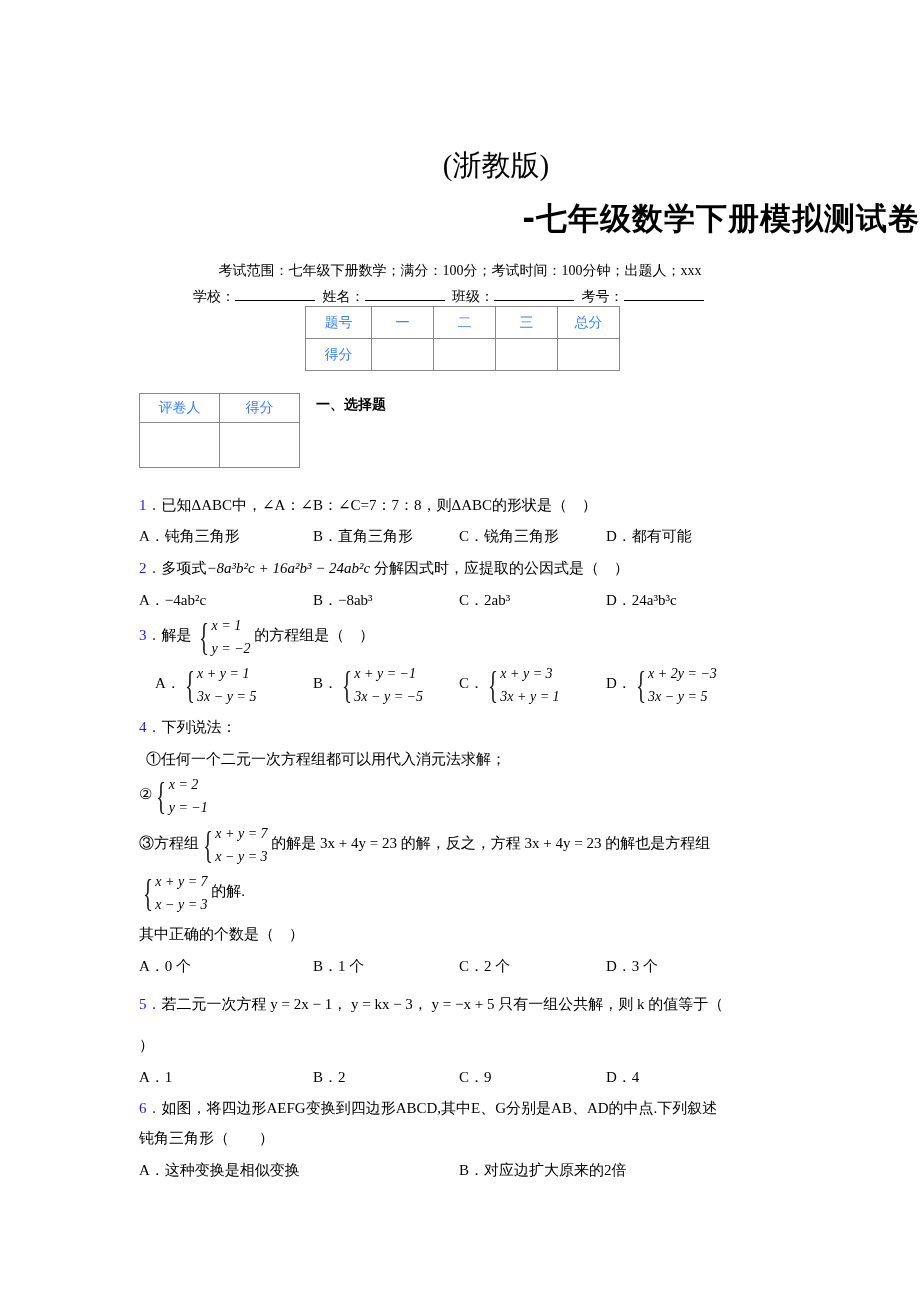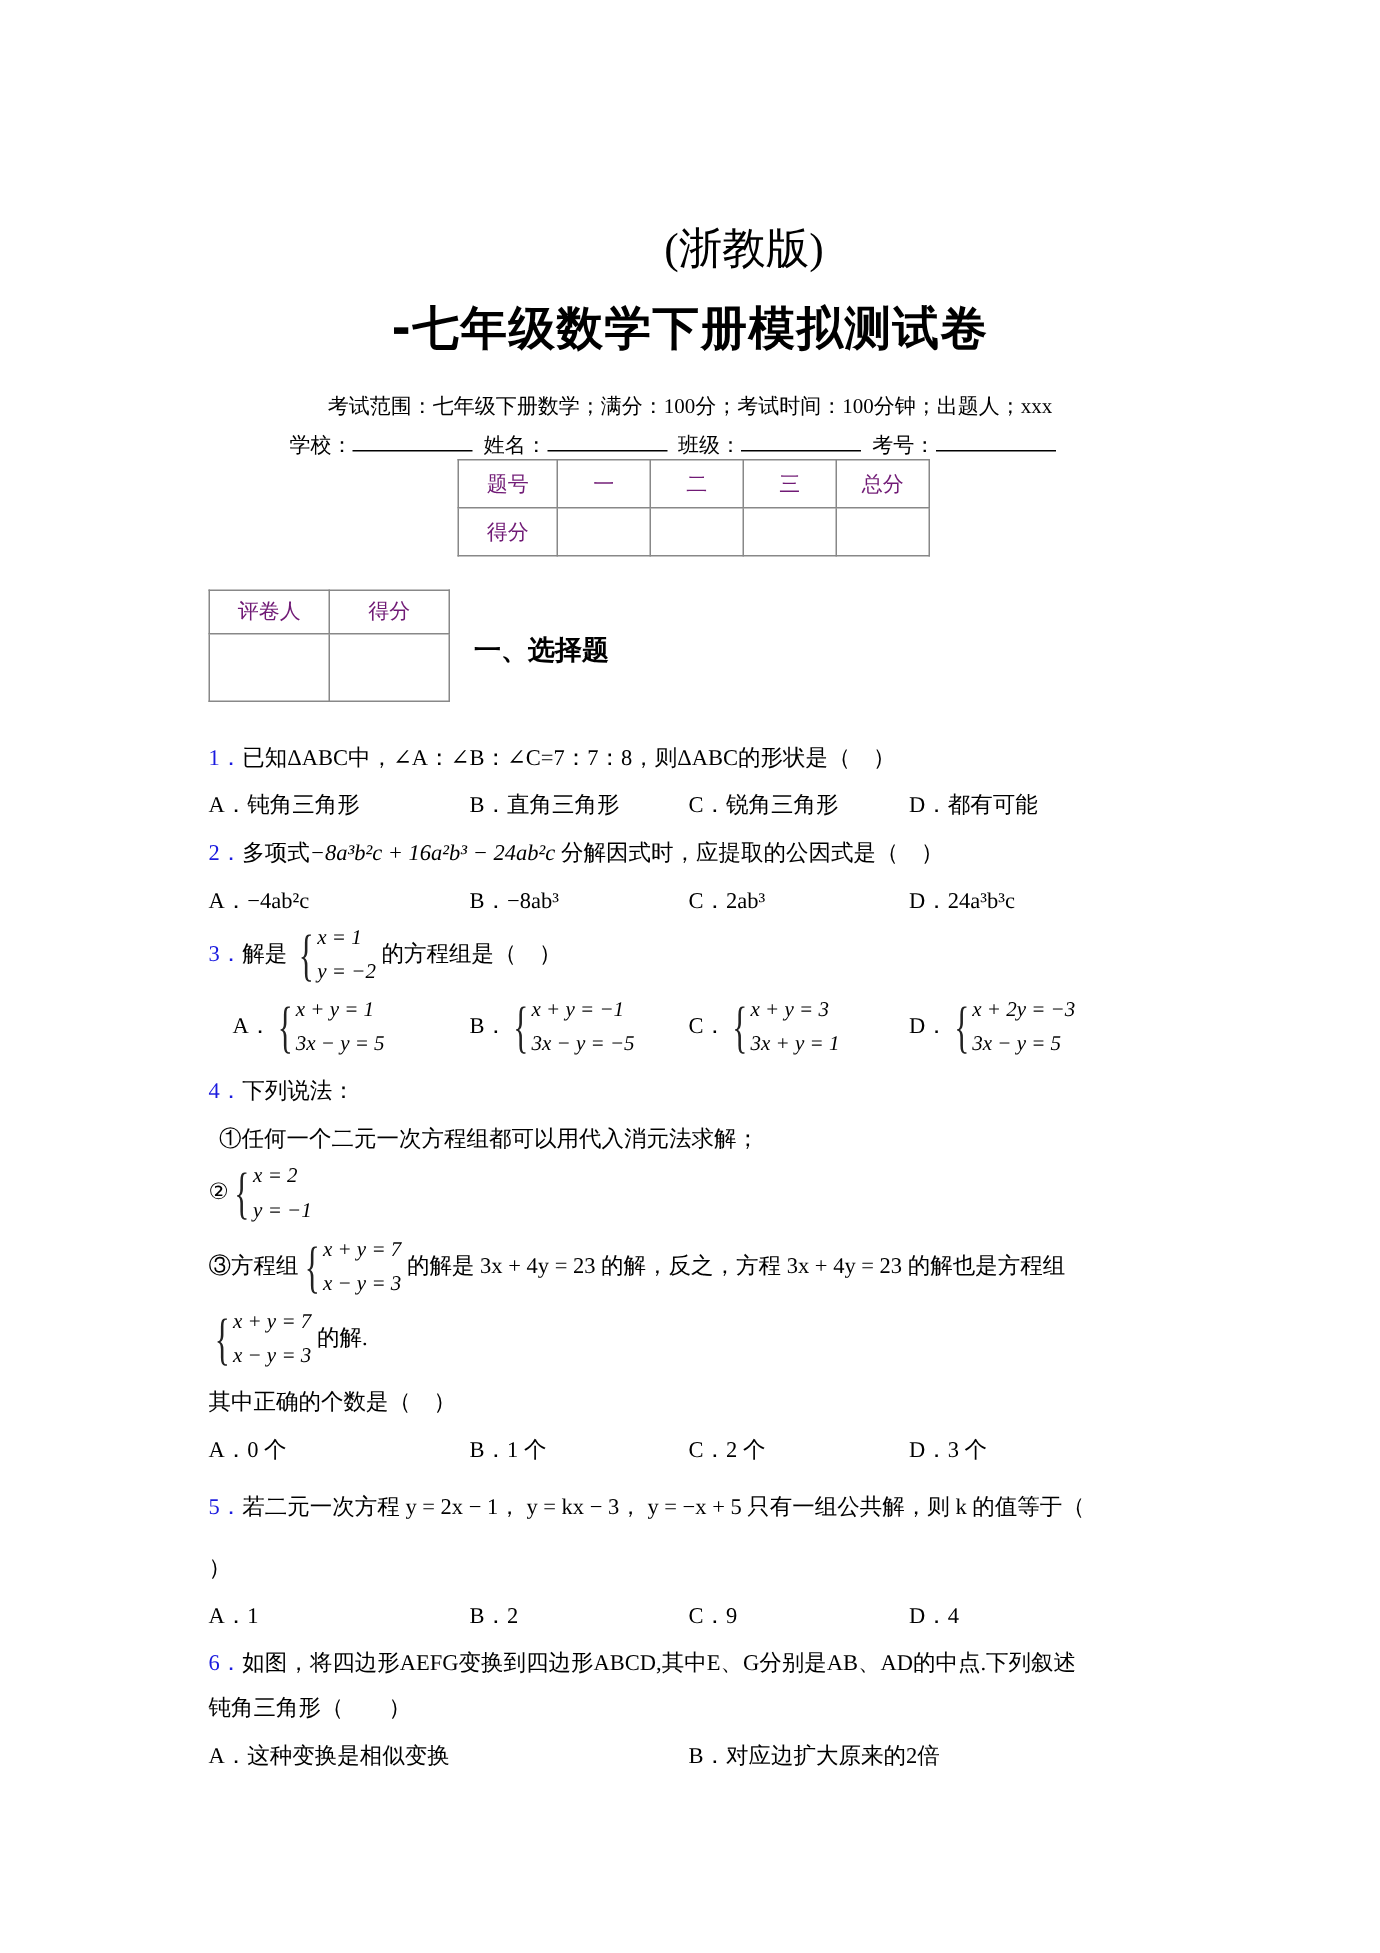--- a/index.html
+++ b/index.html
@@ -1,34 +1,34 @@
 <!DOCTYPE html>
 <html><head>
 <meta charset="utf-8">
 <style>
   html, body { margin: 0; padding: 0; background: #ffffff; }
   body { width: 920px; height: 1302px; position: relative; overflow: hidden;
          font-family: "Liberation Serif", "DejaVu Serif", serif; color: #000; }
   .abs { position: absolute; }
   .subtitle { left: 0; width: 920px; top: 146px; text-align: center; font-size: 29px; margin-left: 36px; }
-  .title { left: 0; width: 920px; top: 198px; text-align: center; font-size: 31px; font-weight: bold;
+  .title { left: 0; width: 920px; top: 198px; text-align: right; font-size: 31px; font-weight: bold;
            font-family: "DejaVu Sans", "Liberation Sans", sans-serif; letter-spacing: 1px; }
   .info { left: 0; width: 920px; top: 262px; text-align: center; font-size: 14px; }
   .fields { left: 193px; top: 286px; font-size: 14px; white-space: nowrap; }
   .fields .blank { display: inline-block; width: 80px; border-bottom: 1px solid #000; height: 14px; vertical-align: baseline; margin-right: 4px; }
-  table.score { border-collapse: collapse; font-size: 14px; color: #701a75; }
+  table.score { border-collapse: collapse; font-size: 14px; color: #3b82f6; }
   table.score td { border: 1px solid #888; text-align: center; height: 29px; }
   .score-main { left: 305px; top: 306px; }
   .score-main td { width: 59px; }
   .score-main td:first-child { width: 63px; }
   .grader { left: 139px; top: 393px; }
   .grader td { width: 77px; }
   .grader tr:first-child td { height: 26px; }
   .grader tr:last-child td { height: 42px; }
-  .section-title { left: 316px; top: 421px; font-size: 18px; font-weight: bold; font-family: Liberation Sans, sans-serif; }
+  .section-title { left: 316px; top: 396px; font-size: 14px; font-weight: bold; font-family: Liberation Sans, sans-serif; }
   .line { left: 139px; font-size: 15px; white-space: nowrap; }
   .qnum { color: #1a1adf; }
   .opt { position: absolute; white-space: nowrap; font-size: 15px; }
   i { font-style: italic; }
   .sys { display: inline-flex; align-items: center; vertical-align: middle; }
   .brace { font-size: 38px; line-height: 1; transform: scaleX(0.55); margin-right: -2px; font-weight: 200; color:#222;}
   .eqs { display: inline-flex; flex-direction: column; font-size: 14px; line-height: 23px; }
 </style>
 </head>
 <body>

